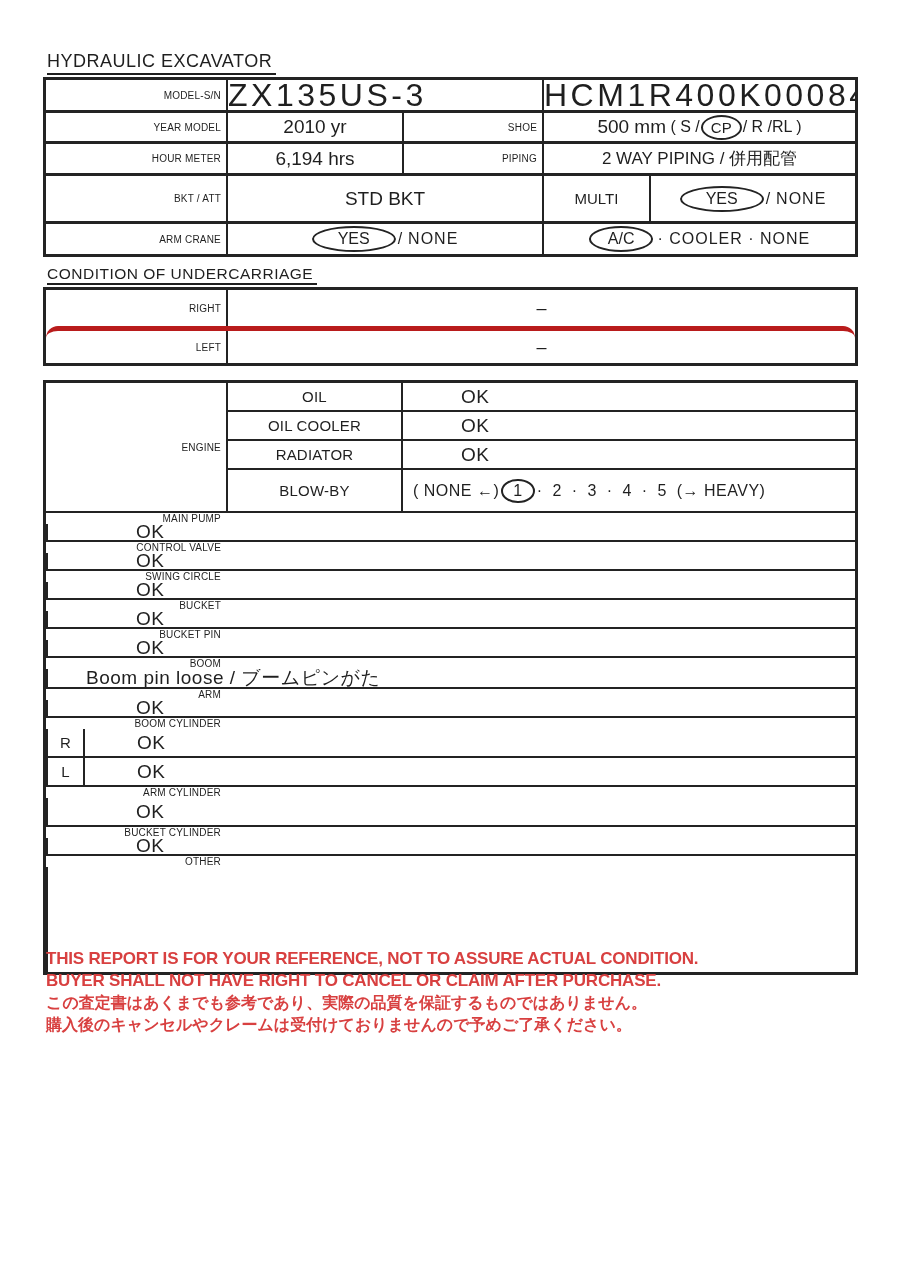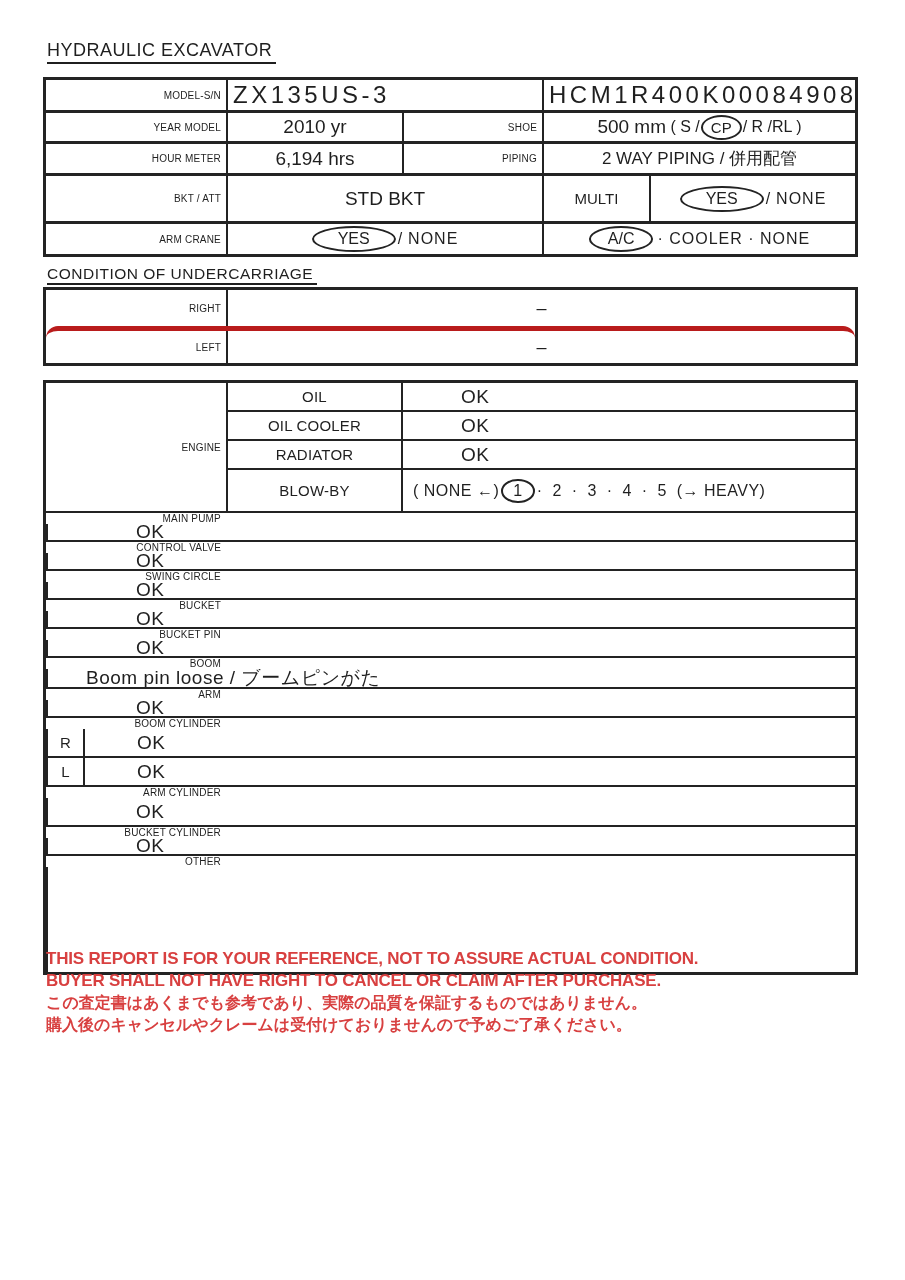--- a/index.html
+++ b/index.html
@@ -25,21 +25,21 @@
   .t3 .row3 + .row3 { border-top:2px solid #232323;flex-direction:column; }
   .cell { box-sizing:border-box; display:flex; align-items:center; overflow:hidden; }
   .bl { border-left:2px solid #232323; }
   .lab { justify-content:flex-end; padding-right:5px; font-size:10px; letter-spacing:.2px; white-space:nowrap; }
   .ctr { justify-content:center; }
   .fill { flex:1; }
   .w180{width:180px} .w316{width:316px} .w176{width:176px} .w140{width:140px}
   .w107{width:107px} .w173{width:173px} .w35{width:35px}
   .fs19{font-size:19px} .fs17{font-size:17px} .fs16{font-size:16px} .fs15{font-size:15px}
   .pre{white-space:pre}
-  .big-val{font-size:24px; letter-spacing:3.5px; padding-left:5px; white-space:nowrap;}
+  .big-val{font-size:32px; letter-spacing:3.5px; white-space:nowrap;}
   .circ {
     display:inline-flex; align-items:center; justify-content:center;
     border:2.5px solid #232323; border-radius:50%;
     line-height:1; box-sizing:border-box; white-space:nowrap;
   }
   .circ-cp { font-size:15px; padding:3px 8px; margin:0 1px; }
   .circ-yes { font-size:16px; padding:3px 24px; }
   .circ-ac { font-size:16px; padding:3px 17px; }
   .circ-1 { font-size:16px; padding:2px 10px; margin:0 2px; }
   .sep { font-size:16px; margin:0 6px 0 2px; }
@@ -56,21 +56,21 @@
   .dash { flex:1; display:flex; align-items:center; justify-content:center; font-size:18px; }
   .disclaimer { position:absolute; left:46px; top:948px; color:#d84040; line-height:22px; white-space:nowrap;font-weight:bold; }
   .disc-en { font-size:17px; letter-spacing:-0.2px; }
   .disc-jp { font-size:16px; }
 </style>
 </head>
 <body>
 
 <div class="page">
 
-  <div class="heading" style="top:41px">HYDRAULIC EXCAVATOR</div>
+  <div class="heading" style="top:52px">HYDRAULIC EXCAVATOR</div>
 
   <div class="tbl t1" style="top:77px">
     <div class="row" style="height:30px">
       <div class="cell lab w180">MODEL-S/N</div>
       <div class="cell bl w316 big-val">ZX135US-3</div>
       <div class="cell bl fill big-val">HCM1R400K00084908</div>
     </div>
     <div class="row" style="height:31px">
       <div class="cell lab w180">YEAR MODEL</div>
       <div class="cell bl w176 ctr fs19">2010 yr</div>

